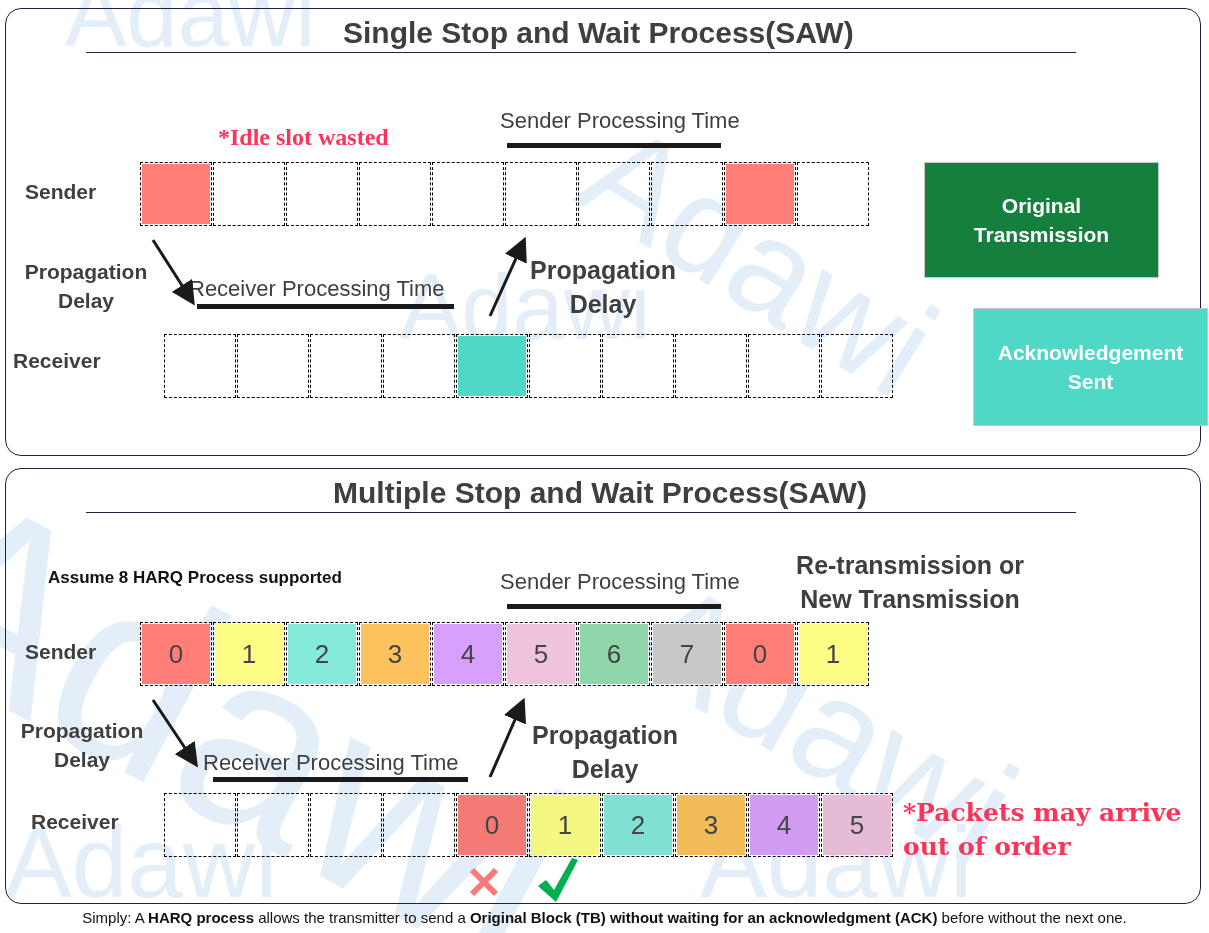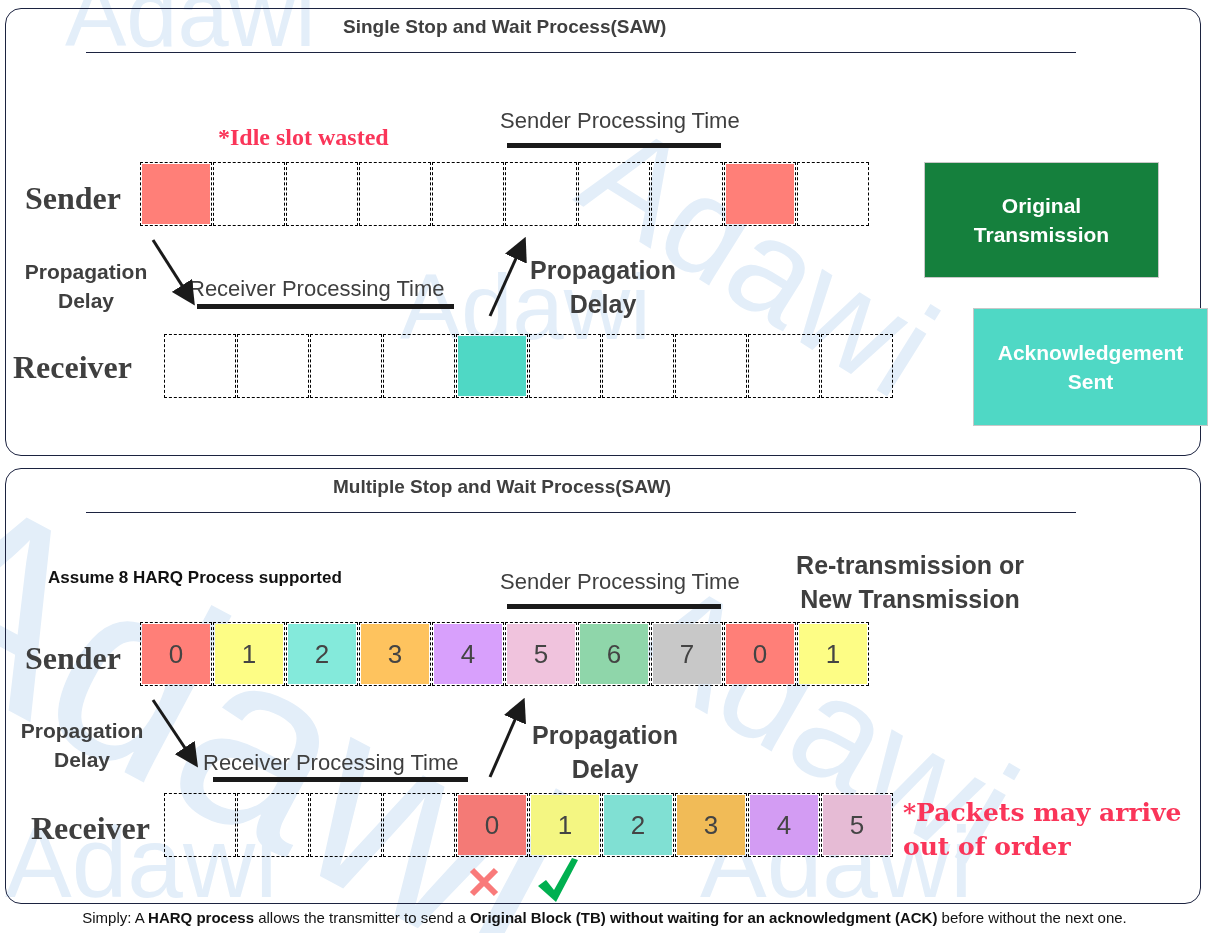--- a/index.html
+++ b/index.html
@@ -1,21 +1,21 @@
 <!DOCTYPE html>
 <html><head>
 <meta charset="utf-8">
 <style>
   html, body { margin:0; padding:0; }
   body { width:1209px; height:933px; background:#ffffff; position:relative; overflow:hidden; font-family:"Liberation Sans", sans-serif; color:#3f3f3f; }
   .wm { position:absolute; color:#e3eef9; font-family:"Liberation Sans", sans-serif; font-weight:400; pointer-events:none; white-space:nowrap; z-index:0; }
   .panel { position:absolute; border:1.5px solid #1c2340; border-radius:16px; background:transparent; z-index:1; }
-  .title { position:absolute; font-weight:bold; font-size:19px; color:#3f3f3f; white-space:nowrap; z-index:2; }
+  .title { position:absolute; font-weight:bold; font-size:30px; color:#3f3f3f; white-space:nowrap; z-index:2; }
   .rule { position:absolute; height:1px; background:#1c2340; z-index:2; }
-  .lbl-big { position:absolute; font-weight:bold; font-size:32px; color:#3f3f3f; white-space:nowrap; z-index:2;font-family:Liberation Serif, serif; }
+  .lbl-big { position:absolute; font-weight:bold; font-size:21px; color:#3f3f3f; white-space:nowrap; z-index:2; }
   .lbl-md { position:absolute; font-weight:bold; font-size:21px; color:#3f3f3f; text-align:center; line-height:29px; white-space:nowrap; z-index:2; }
   .lbl-prop2 { position:absolute; font-weight:bold; font-size:25px; color:#3f3f3f; text-align:center; line-height:34px; white-space:nowrap; z-index:2; }
   .lbl-thin { position:absolute; font-size:22px; color:#3f3f3f; white-space:nowrap; z-index:2; }
   .bar { position:absolute; height:5px; background:#1a1a1a; z-index:2; }
   .row { position:absolute; display:flex; z-index:2; }
   .cell { width:72px; height:64px; border:1px dashed #000; box-sizing:border-box; margin-right:1px; display:flex; align-items:center; justify-content:center; font-size:26px; color:#444; }
   .cell .fill { width:68px; height:60px; display:flex; align-items:center; justify-content:center; }
   .red-serif { position:absolute; font-family:"DejaVu Serif", serif; font-weight:bold; color:#fa3559; white-space:nowrap; z-index:2; }
   .legend { position:absolute; color:#ffffff; font-weight:bold; font-size:21px; text-align:center; display:flex; align-items:center; justify-content:center; line-height:29px; border:1px solid #c8c8c8; z-index:2; }
   .note { position:absolute; font-weight:bold; font-size:17px; color:#111; line-height:26px; white-space:nowrap; z-index:2;margin-top:35px; }

